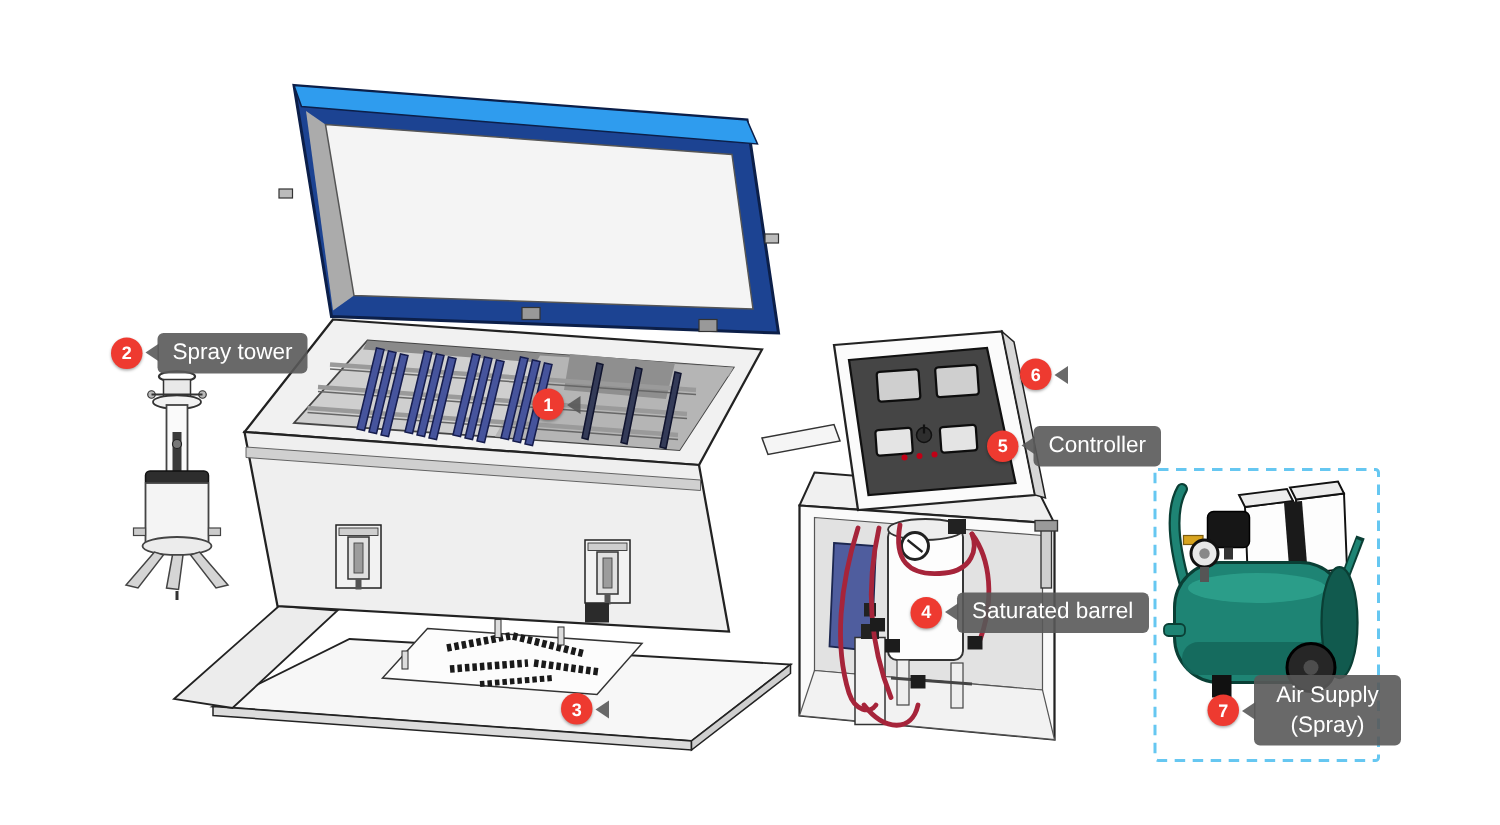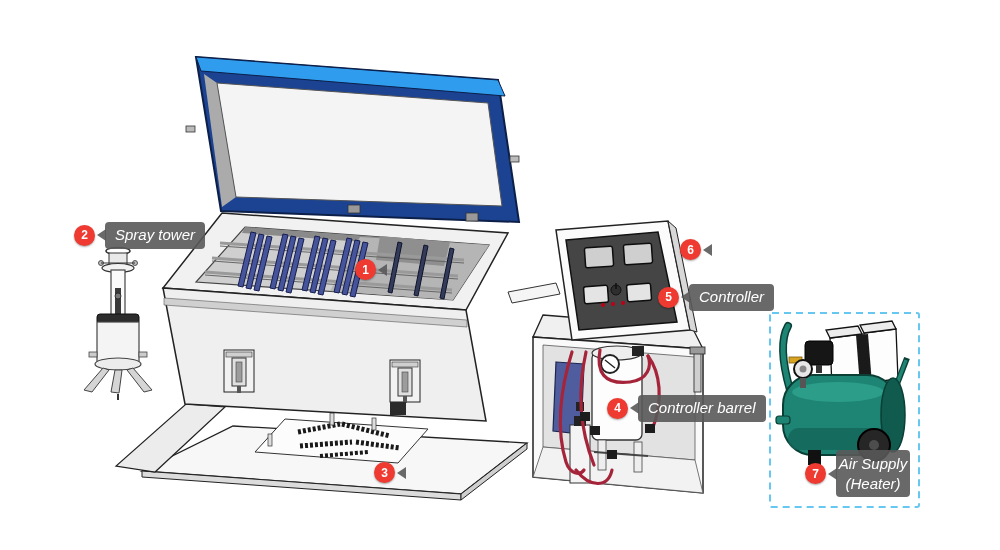--- a/index.html
+++ b/index.html
@@ -16,23 +16,23 @@
     font-size:12px; font-weight:bold; display:flex; align-items:center; justify-content:center;
     flex:0 0 auto; box-shadow:0 1px 2px rgba(0,0,0,0.35); z-index:2;
   }
   .arrow {
     width:0; height:0; flex:0 0 auto;
     border-top:6px solid transparent; border-bottom:6px solid transparent;
     border-right:9px solid rgba(89,89,89,0.9); margin-left:2px; margin-right:-1px;
   }
   .tag {
     background:rgba(89,89,89,0.9); color:#fff; font-size:15px; line-height:1.3;
-    padding:3px 10px 4px; border-radius:4px; white-space:nowrap;font-style:italic;
-  }
-  .callout.two-line .tag { white-space:normal; text-align:center; width:74px; padding:4px 0; }
+    padding:3px 10px 4px; border-radius:4px; white-space:nowrap;
+  }
+  .callout.two-line .tag { white-space:normal; text-align:center; width:74px; padding:4px 12px; }
   .callout.two-line .tag span { display:block; }
 </style>
 </head>
 <body>
 
 <div class="stage">
 <svg width="1000" height="550" viewBox="0 0 1000 550">
   <defs>
     <g id="slat">
           <polygon points="0,54 13,0 18,1 5,55" fill="#46549c" stroke="#161d4e" stroke-width="1"></polygon>
@@ -251,35 +251,35 @@
   </div>
 
   <div class="callout" style="left:374px; top:462px;">
     <span class="badge">3</span>
     <span class="arrow"></span>
   </div>
 
   <div class="callout" style="left:607px; top:395px;">
     <span class="badge">4</span>
     <span class="arrow"></span>
-    <span class="tag">Controller barrel</span>
+    <span class="tag">Saturated barrel</span>
   </div>
 
   <div class="callout" style="left:658px; top:284px;">
     <span class="badge">5</span>
     <span class="arrow"></span>
     <span class="tag">Controller</span>
   </div>
 
   <div class="callout" style="left:680px; top:239px;">
     <span class="badge">6</span>
     <span class="arrow"></span>
   </div>
 
   <div class="callout two-line" style="left:805px; top:450px;">
     <span class="badge">7</span>
     <span class="arrow"></span>
     <span class="tag">
       <span>Air Supply</span>
-      <span>(Heater)</span>
+      <span>(Spray)</span>
     </span>
   </div>
 </div>
 
 </body></html>

